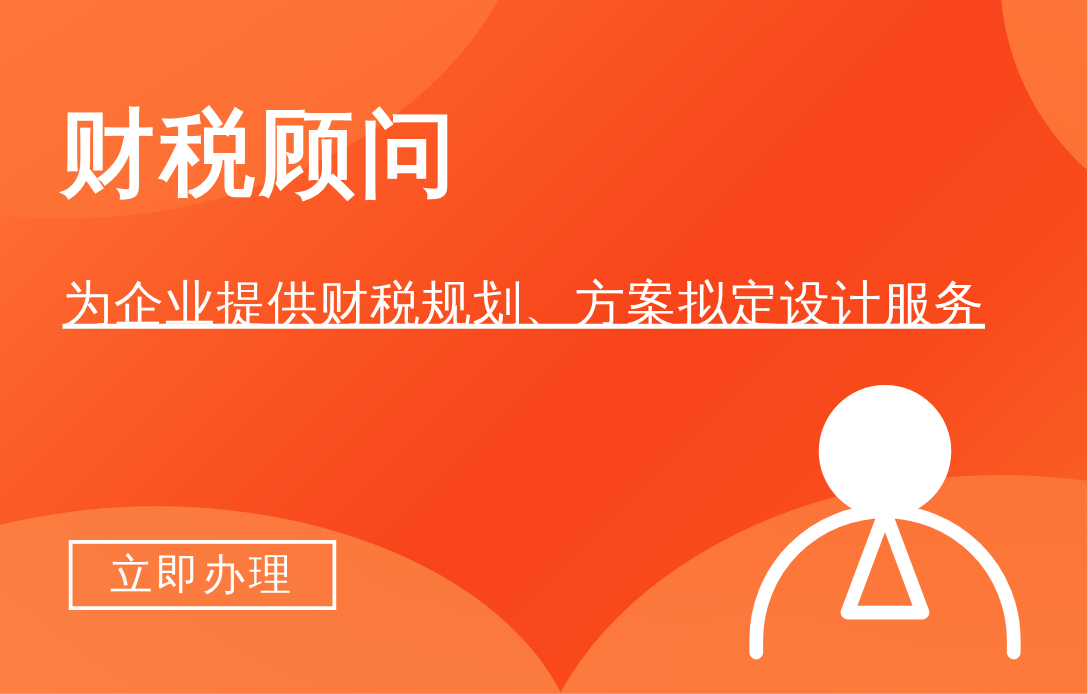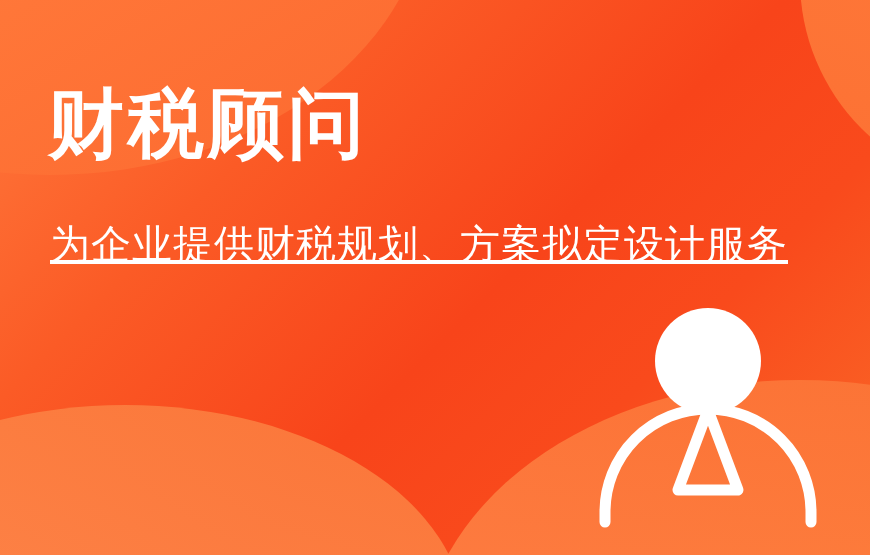--- a/index.html
+++ b/index.html
@@ -133,20 +133,21 @@
   <div class="blob blob-topright"></div>
   <div class="blob blob-bottomleft"></div>
   <div class="blob blob-bottomright"></div>
 
   <div class="content">
 
     <h1 class="title">财税顾问</h1>
 
     <p class="subtitle">为企业提供财税规划、方案拟定设计服务</p>
 
+    <button class="cta-button">立即办理</button>
 
     <svg class="person-icon" viewBox="0 0 242 240" aria-hidden="true">
 
       <circle cx="120" cy="61" r="53" fill="#ffffff"></circle>
 
       <path d="M 17 222 L 17 212 A 103 103 0 0 1 223 212 L 223 222" fill="none" stroke="#ffffff" stroke-width="11" stroke-linecap="round" stroke-linejoin="round"></path>
 
       <path d="M 120 110 L 150 190 L 90 190 Z" fill="none" stroke="#ffffff" stroke-width="11" stroke-linecap="round" stroke-linejoin="round"></path>
     </svg>
 

